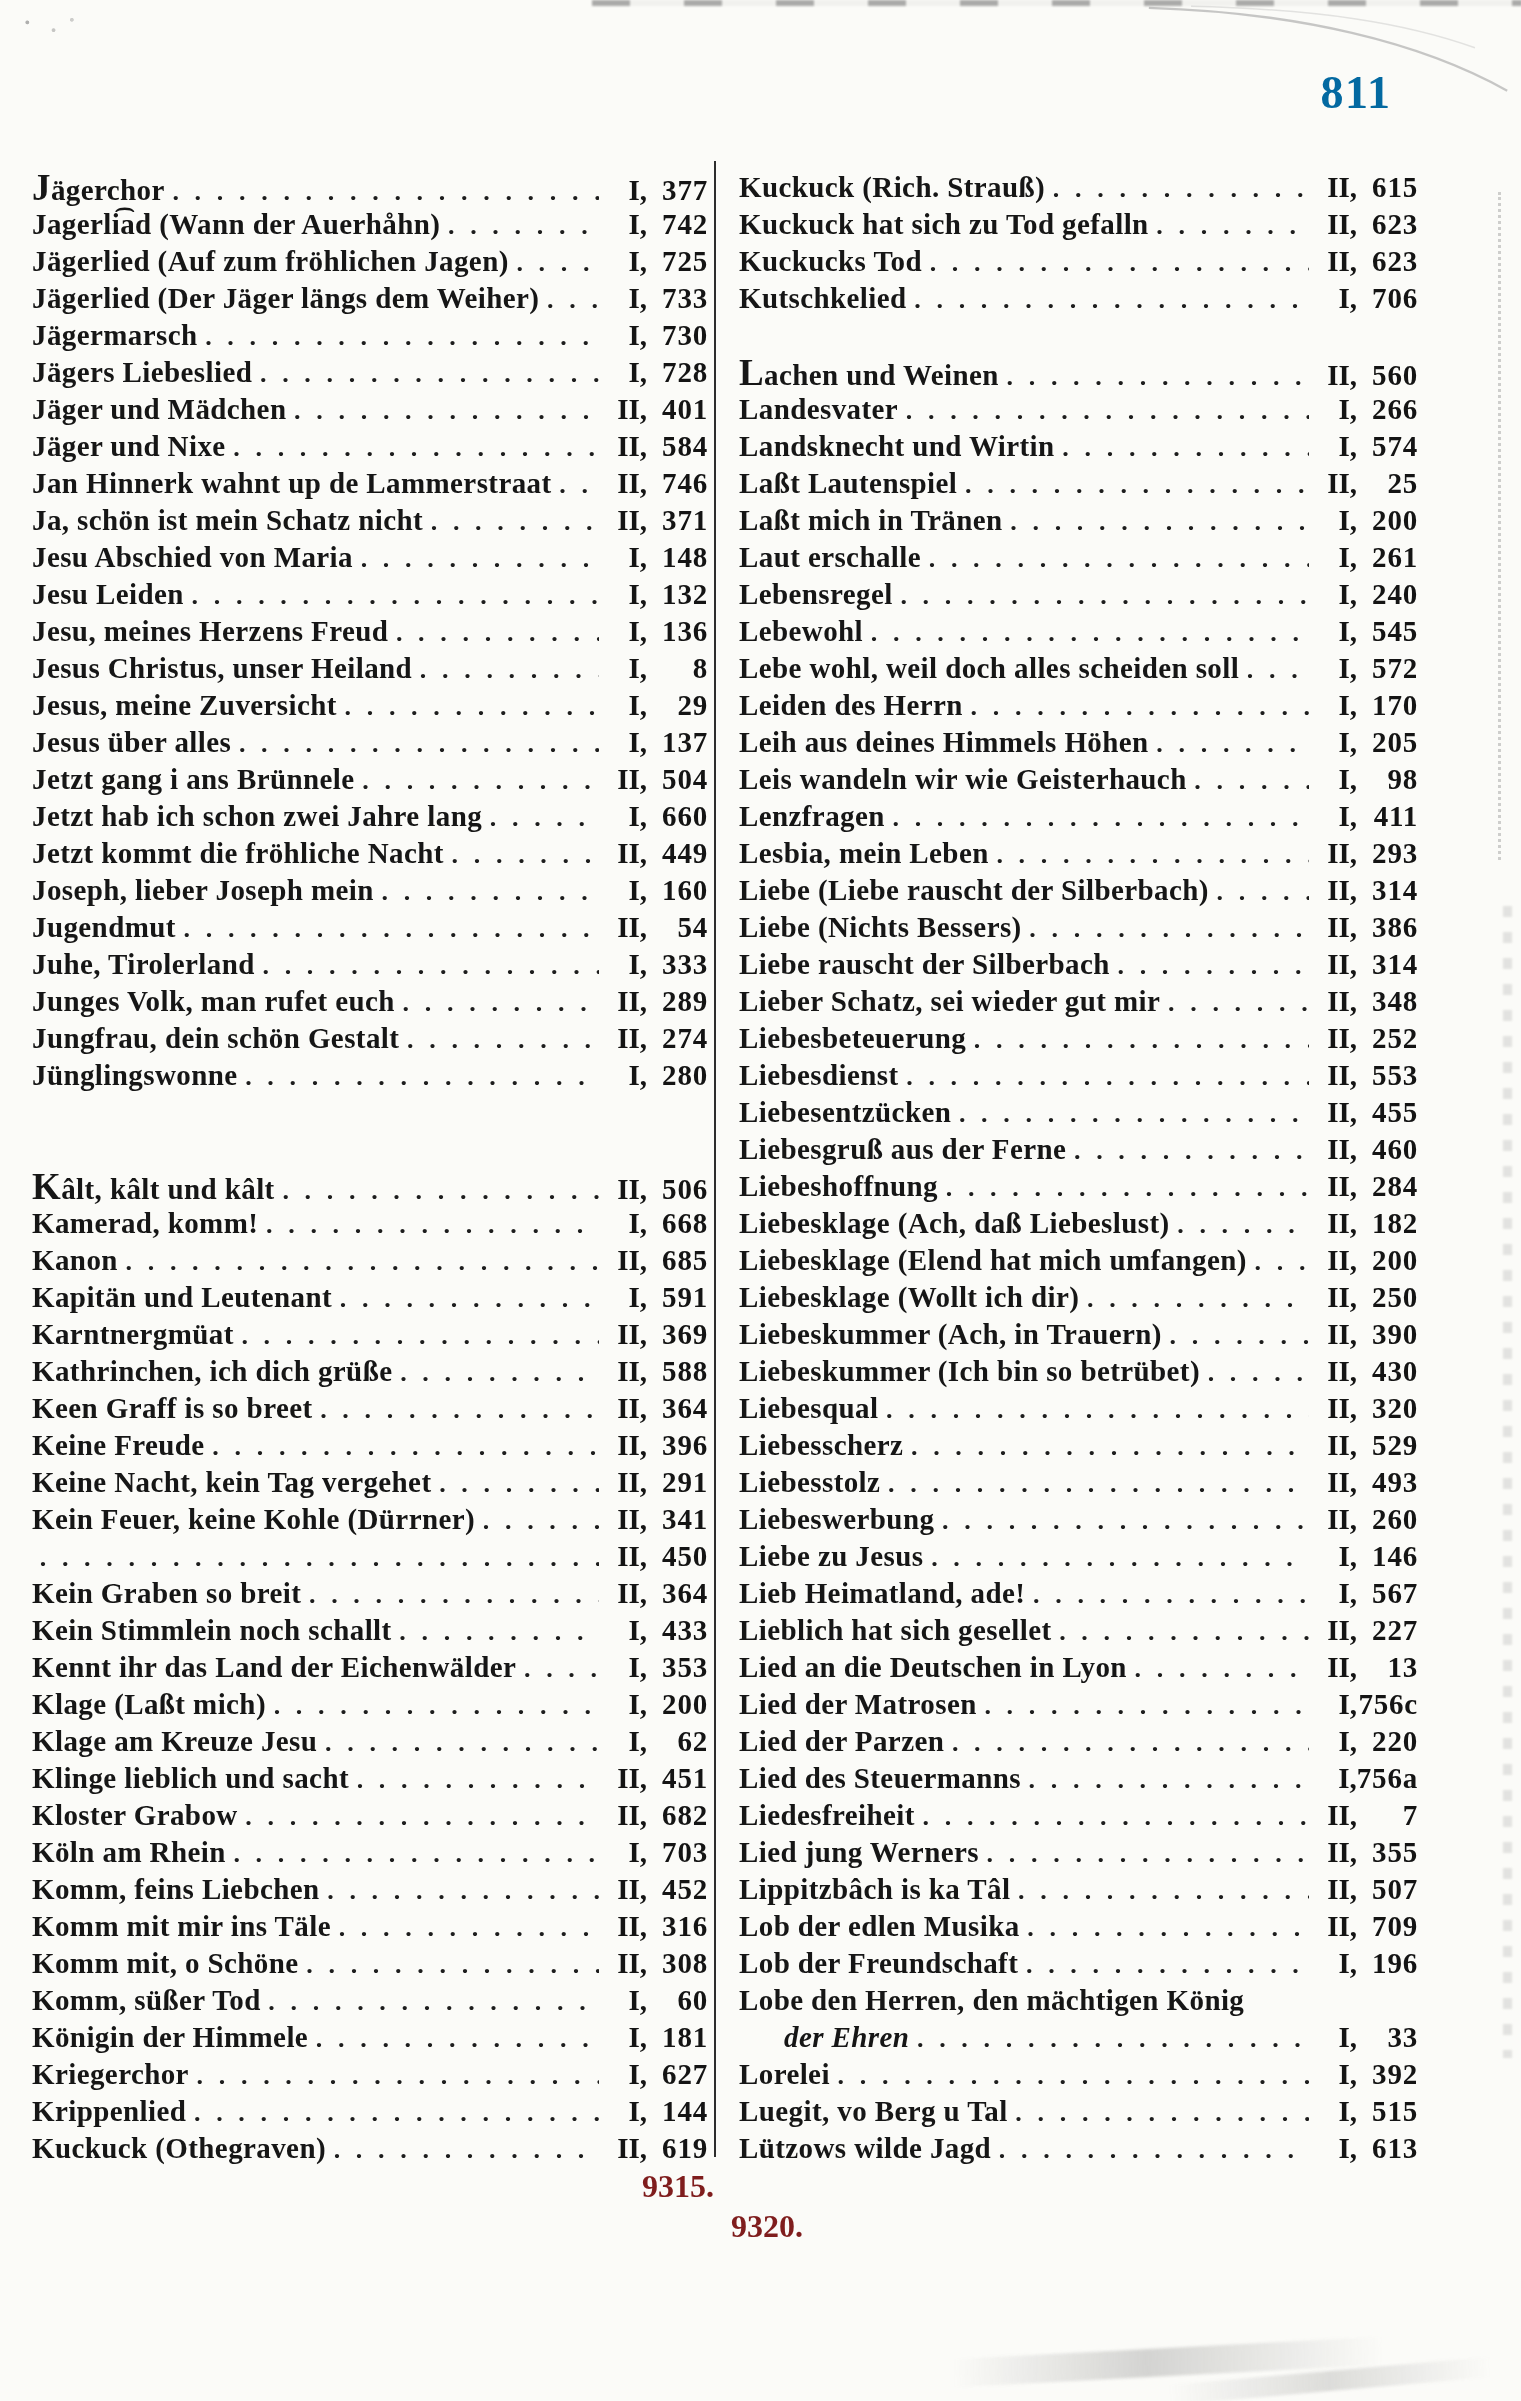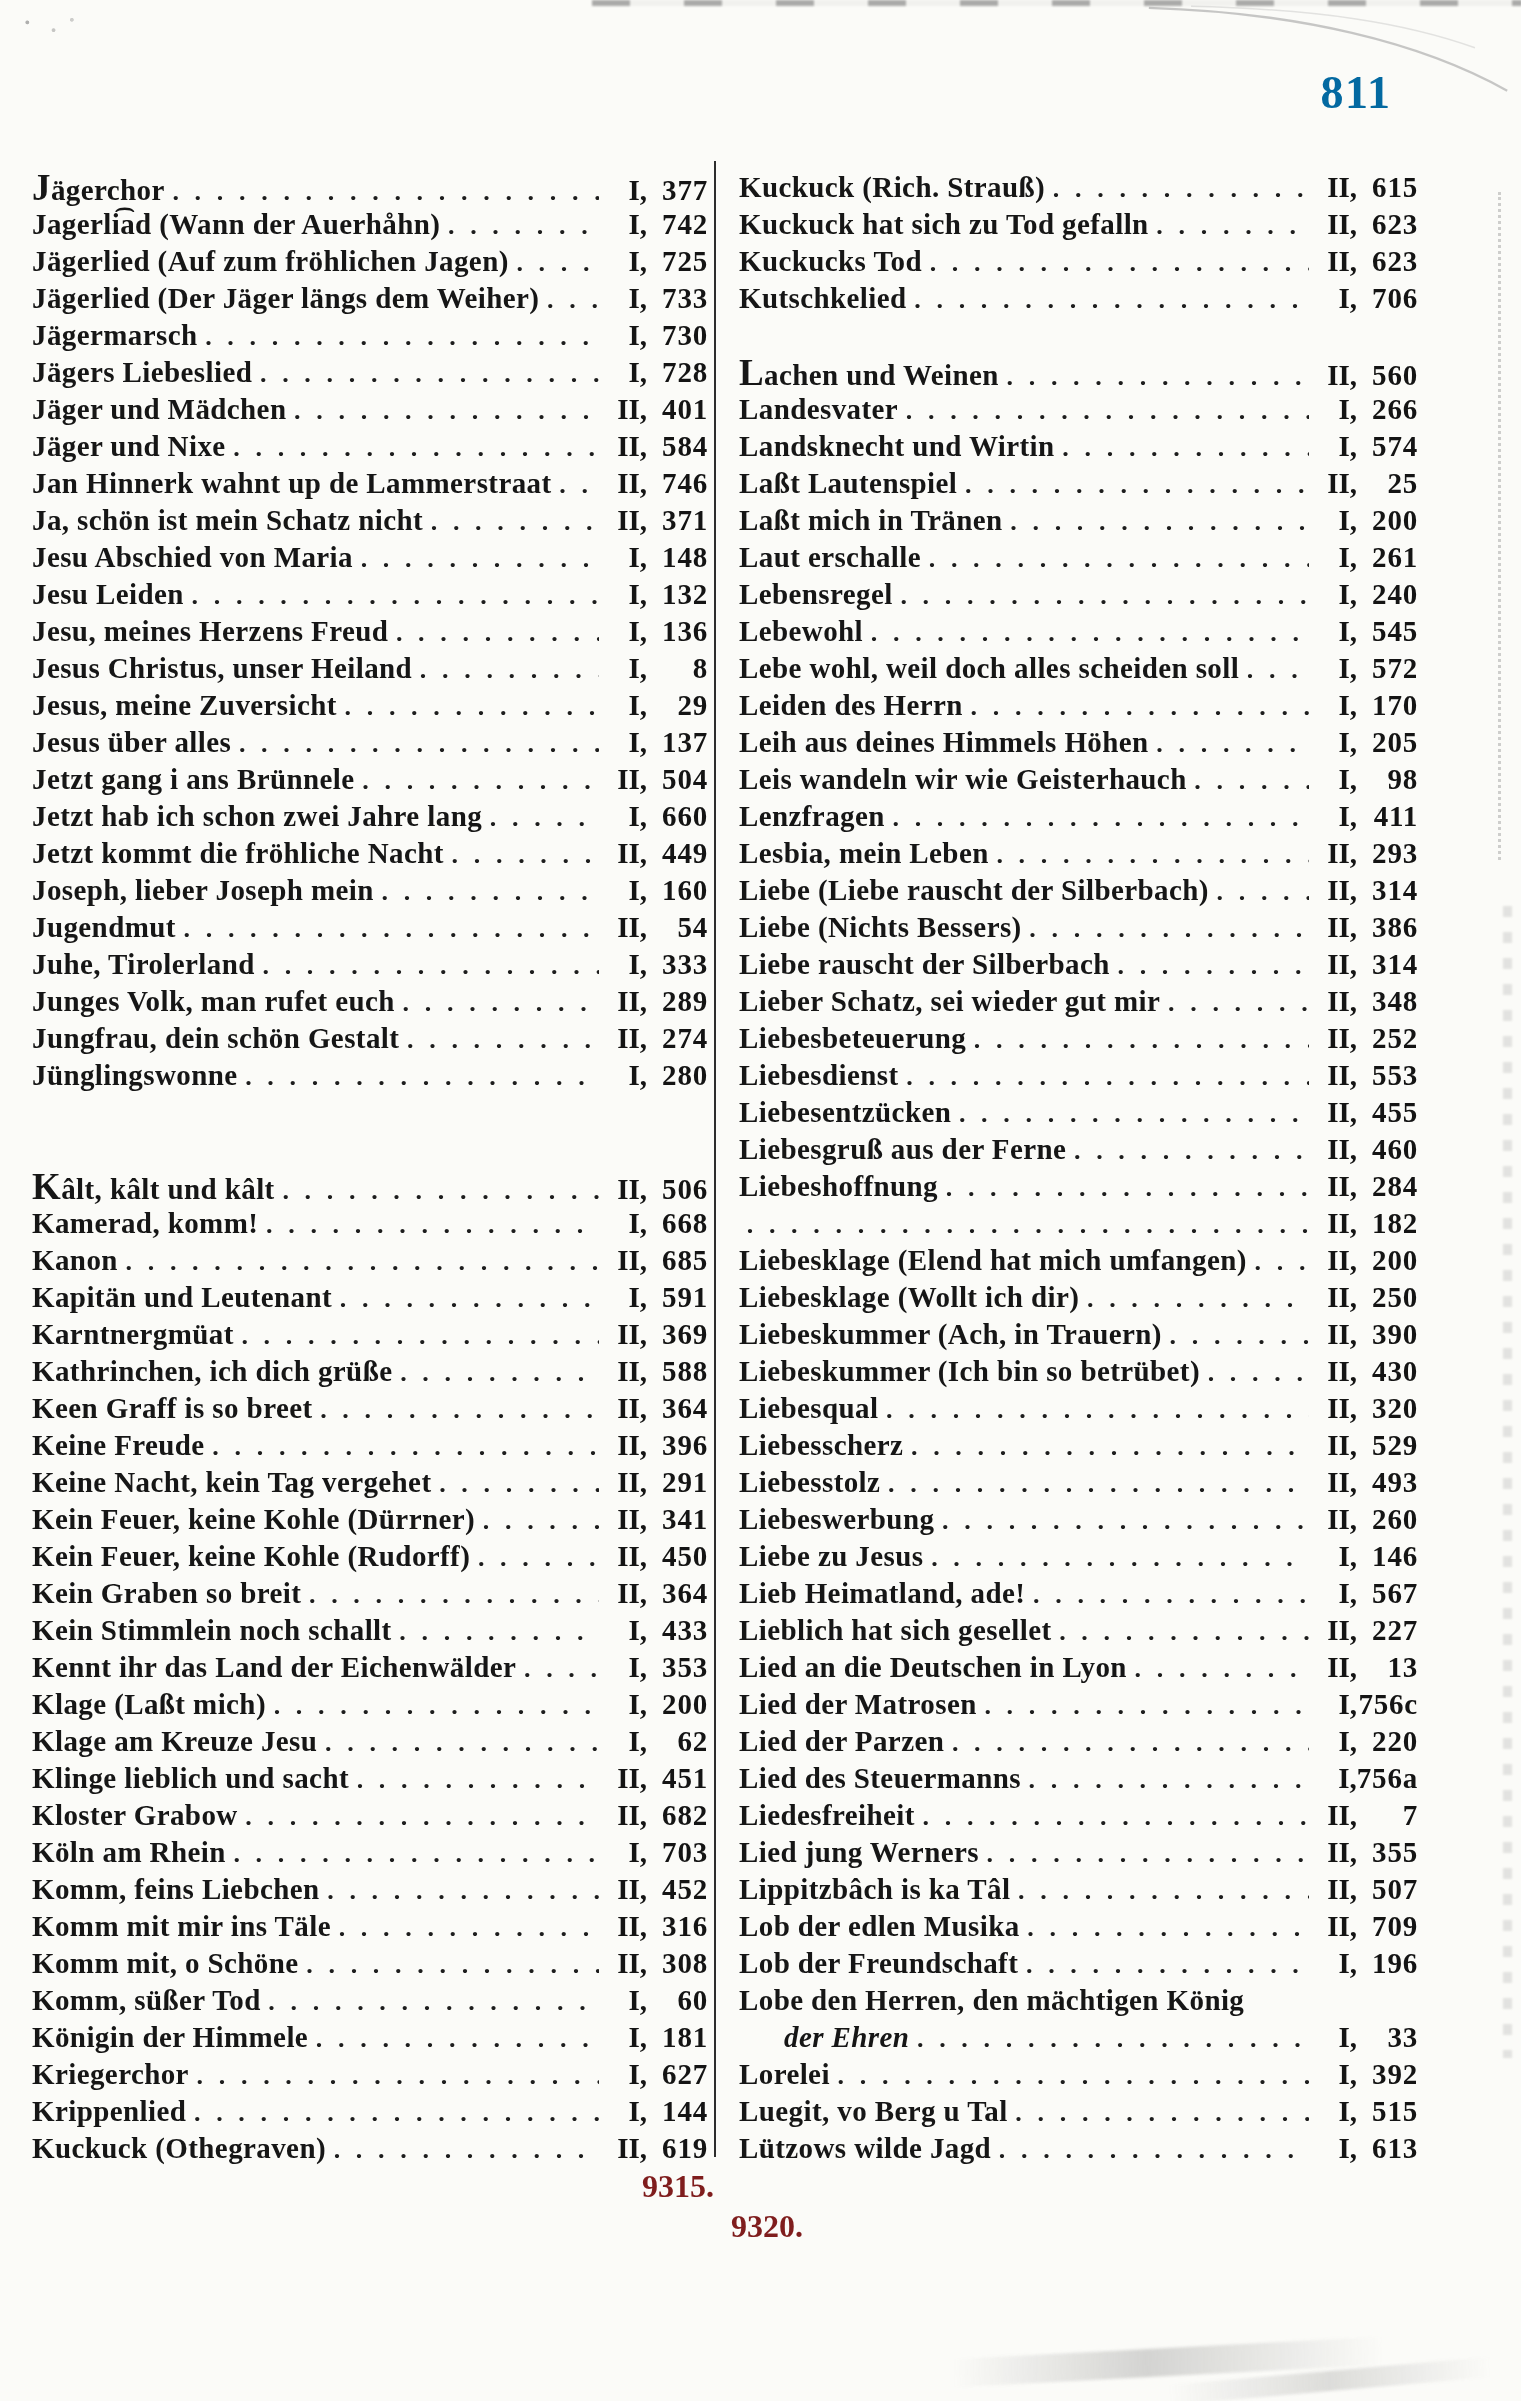--- a/index.html
+++ b/index.html
@@ -345,21 +345,20 @@
     <span class="vol">II,</span>
     <span class="num">291</span>
   </div>
     <div class="row">
     <span class="t">Kein Feuer, keine Kohle (Dürrner)</span>
     <span class="dots"> . . . . . . . . . . . . . . . . . . . . . . . . . . . . . . . . . . . . . . . . . . . . .</span>
     <span class="vol">II,</span>
     <span class="num">341</span>
   </div>
     <div class="row">
-    <span class="t">Kein Feuer, keine Kohle (Rudorff)</span>
     <span class="dots"> . . . . . . . . . . . . . . . . . . . . . . . . . . . . . . . . . . . . . . . . . . . . .</span>
     <span class="vol">II,</span>
     <span class="num">450</span>
   </div>
     <div class="row">
     <span class="t">Kein Graben so breit</span>
     <span class="dots"> . . . . . . . . . . . . . . . . . . . . . . . . . . . . . . . . . . . . . . . . . . . . .</span>
     <span class="vol">II,</span>
     <span class="num">364</span>
   </div>
@@ -617,20 +616,21 @@
     <span class="vol">II,</span>
     <span class="num">460</span>
   </div>
     <div class="row">
     <span class="t">Liebeshoffnung</span>
     <span class="dots"> . . . . . . . . . . . . . . . . . . . . . . . . . . . . . . . . . . . . . . . . . . . . .</span>
     <span class="vol">II,</span>
     <span class="num">284</span>
   </div>
     <div class="row">
+    <span class="t">Liebesklage (Ach, daß Liebeslust)</span>
     <span class="dots"> . . . . . . . . . . . . . . . . . . . . . . . . . . . . . . . . . . . . . . . . . . . . .</span>
     <span class="vol">II,</span>
     <span class="num">182</span>
   </div>
     <div class="row">
     <span class="t">Liebesklage (Elend hat mich umfangen)</span>
     <span class="dots"> . . . . . . . . . . . . . . . . . . . . . . . . . . . . . . . . . . . . . . . . . . . . .</span>
     <span class="vol">II,</span>
     <span class="num">200</span>
   </div>

